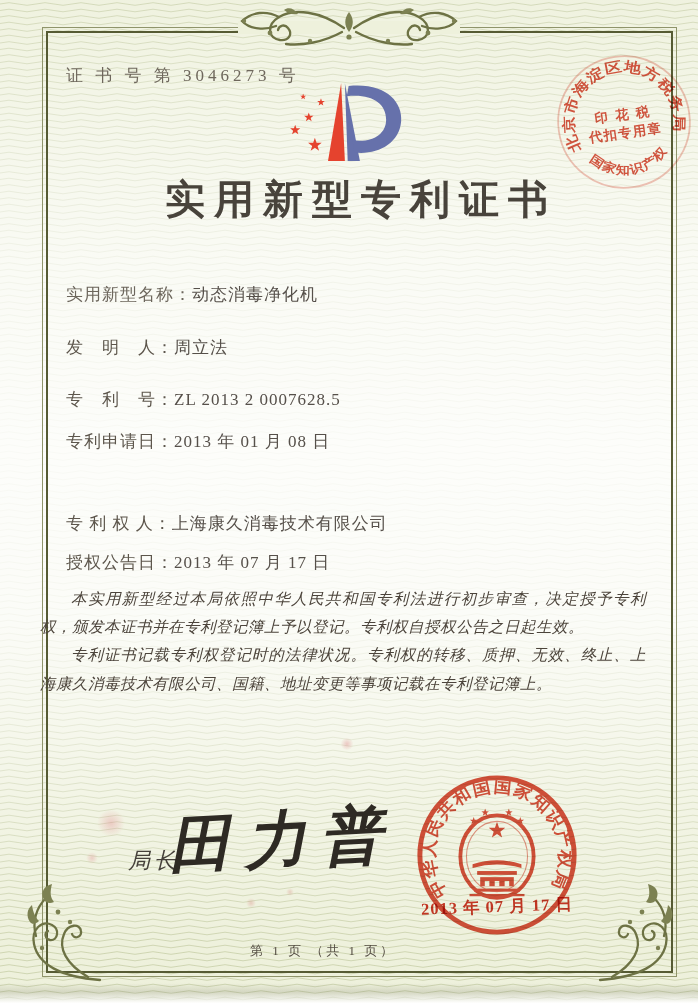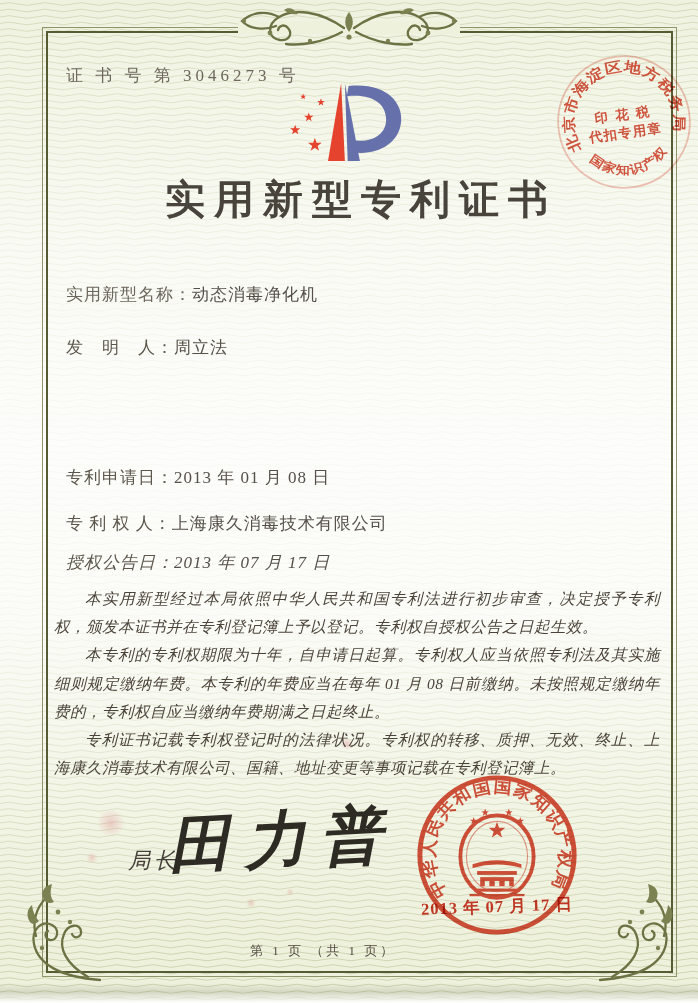--- a/index.html
+++ b/index.html
@@ -39,25 +39,25 @@
   .logo{position:absolute;left:283px;top:82px;width:150px;height:96px;}
   .title{
     position:absolute;left:12px;top:172px;width:698px;text-align:center;
     font-size:40px;font-weight:bold;letter-spacing:9px;color:#48433b;
   }
   .field-row{position:absolute;left:66px;font-size:17px;color:#5d564c;letter-spacing:1px;white-space:nowrap;}
   .field-row .val{color:#56504a;}
   .row-0{top:283px;color:#6c665c;}
   .row-1{top:336px;}
   .row-2{top:388px;}
-  .row-3{top:466px;}
+  .row-3{top:430px;}
   .row-4{top:495px;margin-top:17px;}
-  .row-5{top:551px;font-style:italic;}
+  .row-5{top:551px;}
   .paragraphs{
-    position:absolute;left:54px;top:585px;width:606px;
+    position:absolute;left:40px;top:585px;width:606px;
     font-size:15.5px;line-height:28.2px;color:#4c443b;
     font-style:italic;letter-spacing:.5px;text-align:justify;
   }
   .paragraphs p{margin:0;text-indent:2em;}
   .sig-label{position:absolute;left:128px;top:846px;font-size:22px;color:#45403a;letter-spacing:4px;font-style:italic;}
   .sig-name{
     position:absolute;left:168px;top:798px;font-size:62px;font-weight:bold;font-style:italic;
     color:#2e2a24;letter-spacing:14px;transform:rotate(-3deg);white-space:nowrap;
   }
   .footer{
@@ -328,33 +328,35 @@
   </div>
 
   <div class="title">实用新型专利证书</div>
 
   <div class="field-row row-1">
     <span>发　明　人：</span><span class="val">周立法</span>
   </div>
   <div class="field-row row-0">
     <span>实用新型名称：</span><span class="val">动态消毒净化机</span>
   </div>
+  <div class="field-row row-2">
+    <span>专　利　号：</span><span class="val">ZL 2013 2 0007628.5</span>
+  </div>
   <div class="field-row row-3">
     <span>专利申请日：</span><span class="val">2013 年 01 月 08 日</span>
   </div>
   <div class="field-row row-4">
     <span>专 利 权 人：</span><span class="val">上海康久消毒技术有限公司</span>
   </div>
   <div class="field-row row-5">
     <span>授权公告日：</span><span class="val">2013 年 07 月 17 日</span>
   </div>
 
   <div class="paragraphs">
     <p>本实用新型经过本局依照中华人民共和国专利法进行初步审查，决定授予专利权，颁发本证书并在专利登记簿上予以登记。专利权自授权公告之日起生效。</p>
-    <p>本专利的专利权期限为十年，自申请日起算。专利权人应当依照专利法及其实施细则规定缴纳年费。本专利的年费应当在每年 01 月 08 日前缴纳。未按照规定缴纳年费的，专利权自应当缴纳年费期满之日起终止。</p>
     <p>专利证书记载专利权登记时的法律状况。专利权的转移、质押、无效、终止、上海康久消毒技术有限公司、国籍、地址变更等事项记载在专利登记簿上。</p>
   </div>
 
   <div class="sig-label">局长</div>
   <div class="sig-name">田力普</div>
 
   <div class="seal seal-office">
     <svg width="168" height="168" viewBox="0 0 220 220">
       <circle cx="110" cy="110" r="101" fill="none" stroke="#d6452f" stroke-width="6.5"></circle>
       <path id="sealArc" d="M45.4,160.5 A82,82 0 1 1 174.6,160.5" fill="none"></path>

